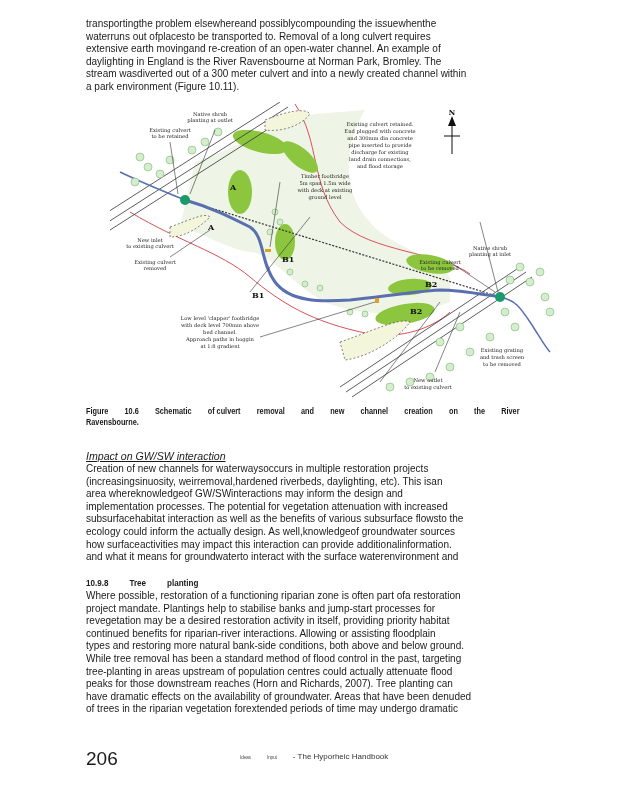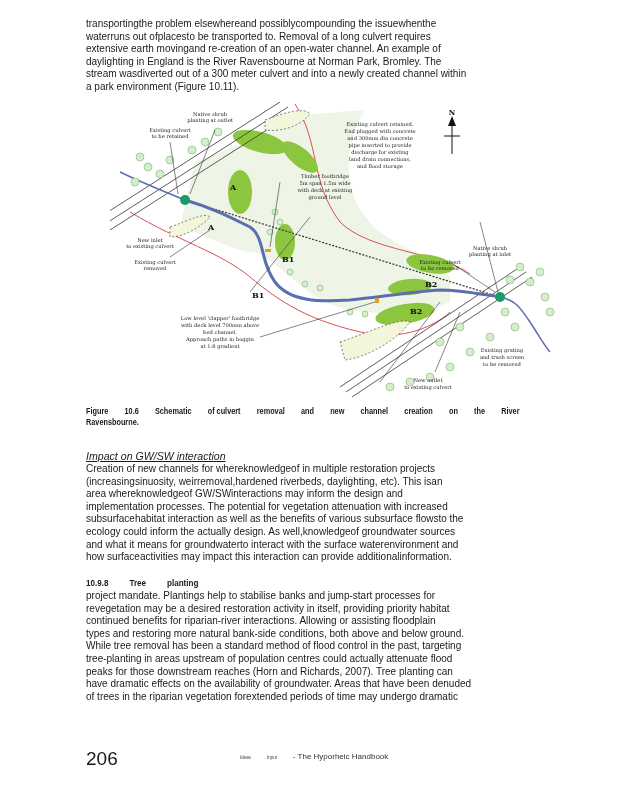--- a/index.html
+++ b/index.html
@@ -215,37 +215,38 @@
     <span>on</span>
     <span>the</span>
     <span>River</span>
   </div>
   <div>Ravensbourne.</div>
 </div>
 
 <div id="sub-heading">Impact on GW/SW interaction</div>
 
 <div class="para" id="p-gwsw">
-  <span class="ln">Creation of new channels for whereknowledgeof in multiple restoration projects</span>
+  <span class="ln">Creation of new channels for waterwaysoccurs in multiple restoration projects</span>
   <span class="ln">(increasingsinuosity, weirremoval,hardened riverbeds, daylighting, etc). This isan</span>
   <span class="ln">area whereknowledgeof GW/SWinteractions may inform the design and</span>
   <span class="ln">implementation processes. The potential for vegetation attenuation with increased</span>
   <span class="ln">subsurfacehabitat interaction as well as the benefits of various subsurface flowsto the</span>
   <span class="ln">ecology could inform the actually design. As well,knowledgeof groundwater sources</span>
+  <span class="ln">how surfaceactivities may impact this interaction can provide additionalinformation.</span>
   <span class="ln">and what it means for groundwaterto interact with the surface waterenvironment and</span>
-  <span class="ln">how surfaceactivities may impact this interaction can provide additionalinformation.</span>
 </div>
 
 <div id="sec-heading">
   <span>10.9.8</span>
   <span>Tree</span>
   <span>planting</span>
 </div>
 
 <div class="para" id="p-tree">
+  <span class="ln">Where possible, restoration of a functioning riparian zone is often part ofa restoration</span>
   <span class="ln">project mandate. Plantings help to stabilise banks and jump-start processes for</span>
   <span class="ln">revegetation may be a desired restoration activity in itself, providing priority habitat</span>
   <span class="ln">continued benefits for riparian-river interactions. Allowing or assisting floodplain</span>
   <span class="ln">types and restoring more natural bank-side conditions, both above and below ground.</span>
   <span class="ln">While tree removal has been a standard method of flood control in the past, targeting</span>
   <span class="ln">tree-planting in areas upstream of population centres could actually attenuate flood</span>
   <span class="ln">peaks for those downstream reaches (Horn and Richards, 2007). Tree planting can</span>
   <span class="ln">have dramatic effects on the availability of groundwater. Areas that have been denuded</span>
   <span class="ln">of trees in the riparian vegetation forextended periods of time may undergo dramatic</span>
 </div>

